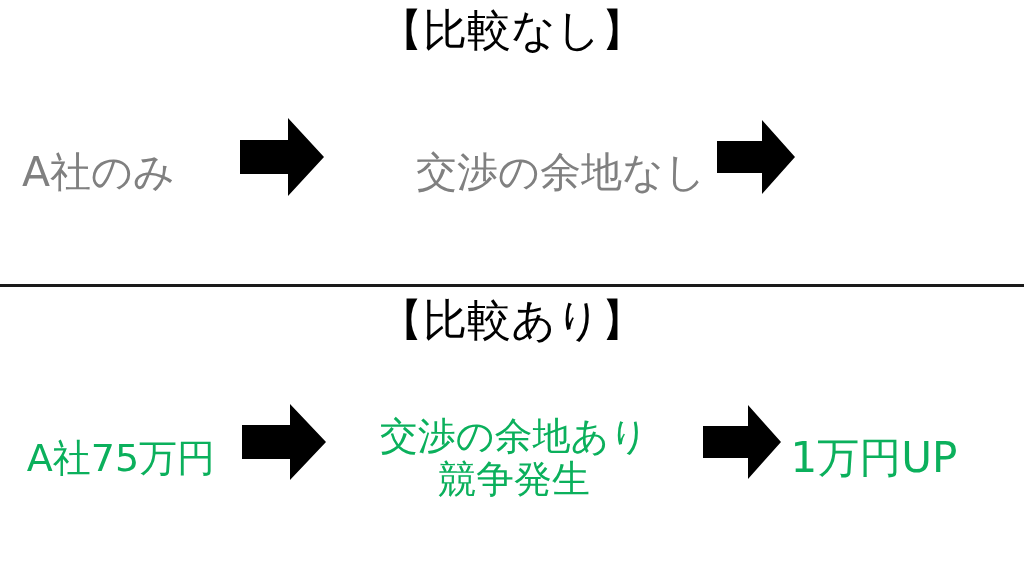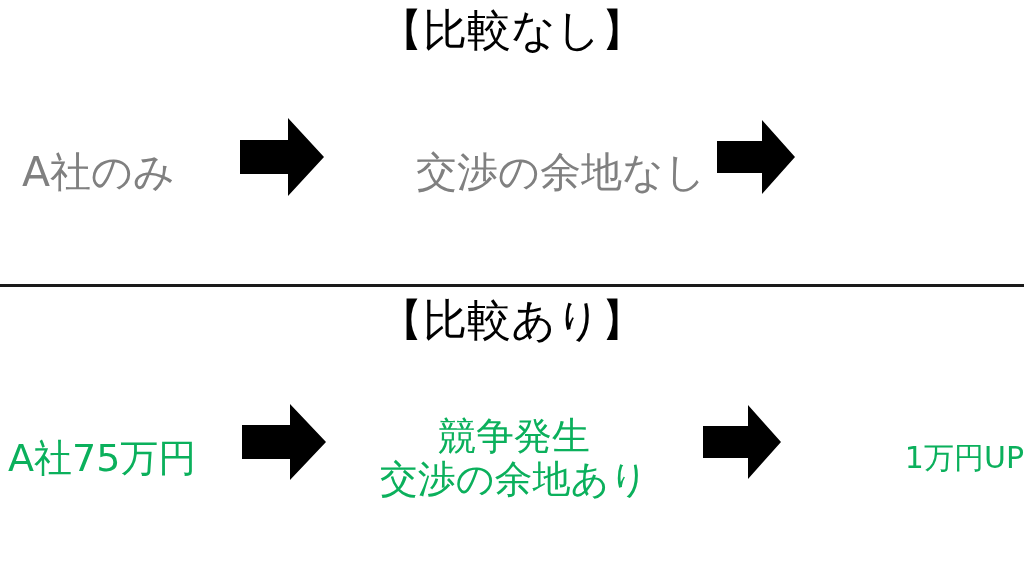--- a/index.html
+++ b/index.html
@@ -100,32 +100,32 @@
   #cell-fixed-price {
     width: 244px;
     font-size: 41px;
     text-align: center;
   }
 
   
   #cell-two-quotes {
     width: 240px;
     font-size: 38px;
-    text-align: left;
+    text-align: center;
     padding-left: 8px;
   }
   #cell-competition {
     width: 368px;
     font-size: 38px;
     text-align: center;
   }
   #cell-result {
     width: 240px;
-    font-size: 30px;
-    text-align: right;
+    font-size: 42px;
+    text-align: left;
   }
 
   
   .arrow-wrap {
     display: flex;
     align-items: center;
     justify-content: center;
   }
   .arrow-wrap svg { display: block; }
 
@@ -176,22 +176,22 @@
       <span class="line">A社75万円</span>
     </div>
 
     <div class="arrow-wrap" id="arrow-3-wrap">
       <svg width="84" height="76" viewBox="0 0 84 76" aria-hidden="true">
         <polygon points="0,21 48,21 48,0 84,38 48,76 48,55 0,55" fill="#000000"></polygon>
       </svg>
     </div>
 
     <div class="flow-text tone-green" id="cell-competition">
+      <span class="line">交渉の余地あり</span>
       <span class="line">競争発生</span>
-      <span class="line">交渉の余地あり</span>
     </div>
 
     <div class="arrow-wrap" id="arrow-4-wrap">
       <svg width="78" height="74" viewBox="0 0 78 74" aria-hidden="true">
         <polygon points="0,21 45,21 45,0 78,37 45,74 45,53 0,53" fill="#000000"></polygon>
       </svg>
     </div>
 
     <div class="flow-text tone-green" id="cell-result">
       <span class="line">1万円UP</span>

